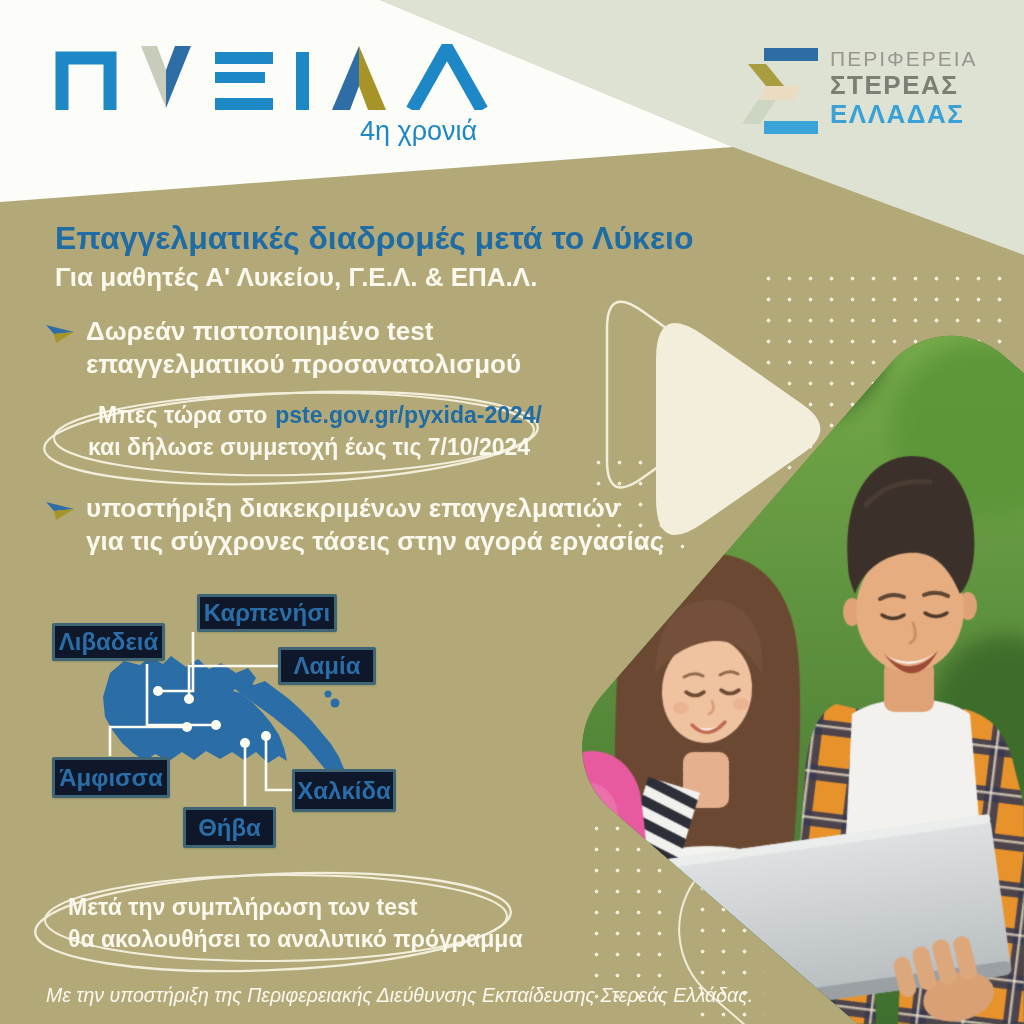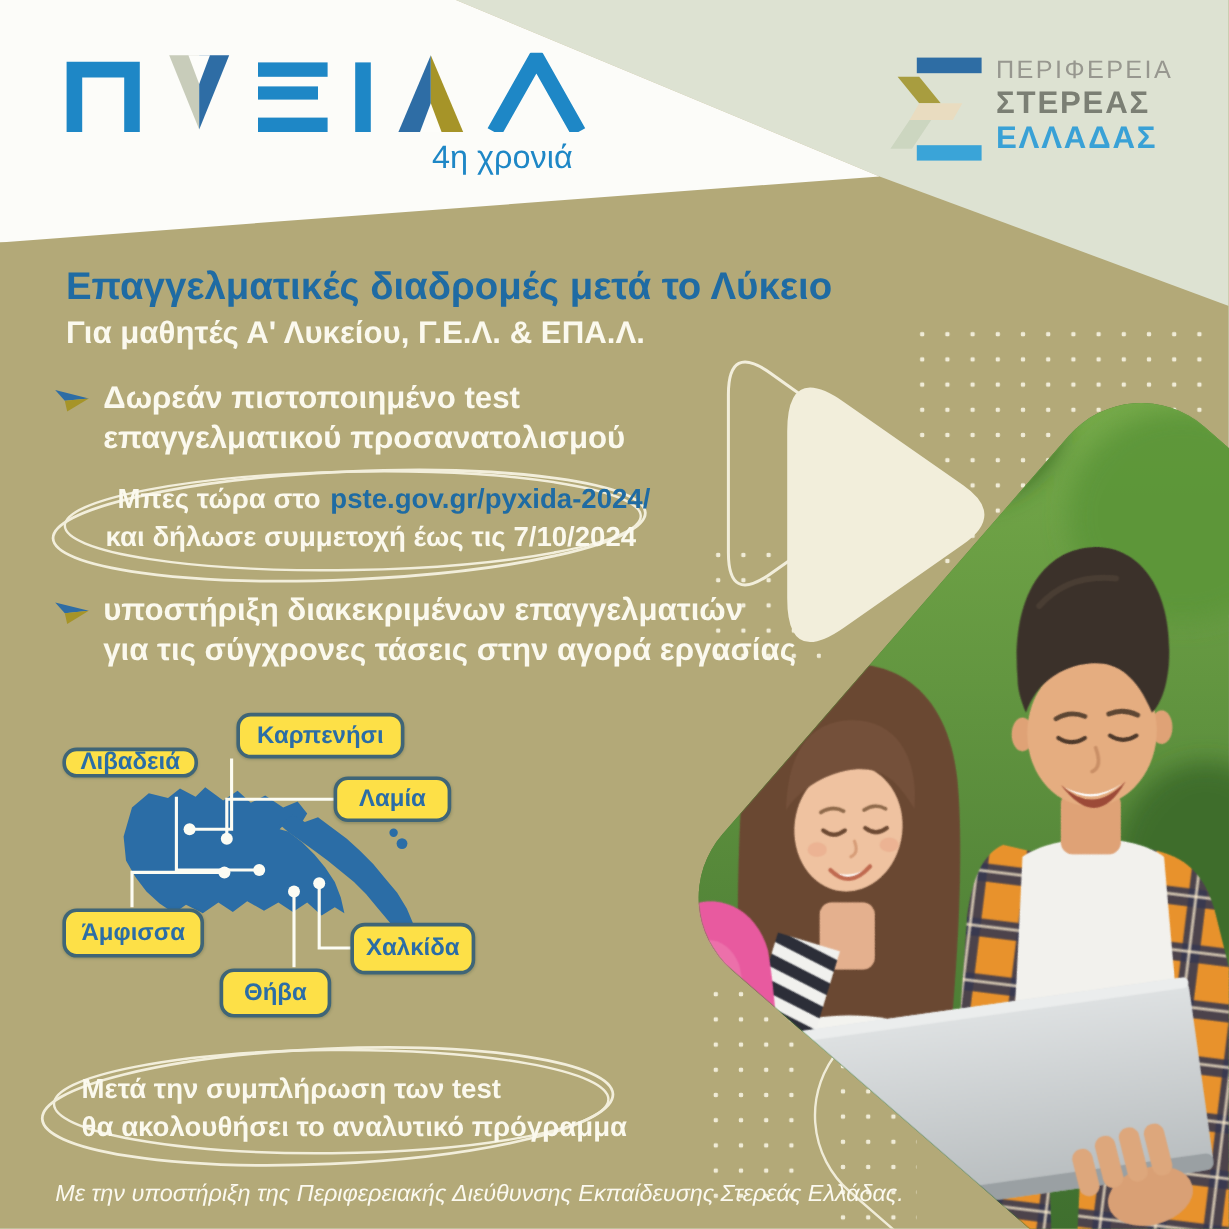--- a/index.html
+++ b/index.html
@@ -21,22 +21,22 @@
   .photo-inner { position:absolute; left:0; top:0; width:1024px; height:1024px;
     transform:rotate(-41deg) translate(-943px,-303px); transform-origin:0 0; }
   .content { z-index:5; }
   .title { left:55px; top:220px; font-size:32px; font-weight:bold; color:#1f6ba3; z-index:5; }
   .subtitle { left:55px; top:262px; font-size:26px; font-weight:bold; color:#fbf9ee; z-index:5; }
   .bullet { display:flex; align-items:flex-start; z-index:5; }
   .bullet-text { margin-left:10px; font-size:26px; font-weight:bold; color:#fbf9ee; line-height:33px; }
   .callout { z-index:5; }
   .callout .txt { position:absolute; font-size:23px; font-weight:bold; color:#fbf9ee; white-space:nowrap; }
   .url { color:#1f6ba3; margin-left:8px; }
-  .pill { position:absolute; background:#fde047; border:3px solid #3f6577; border-radius:12px;
-    color:#2b6da6; font-weight:bold; font-size:20px; display:flex; align-items:center;
+  .pill { position:absolute; background:#0f172a; border:3px solid #3f6577; border-radius:2px;
+    color:#2b6da6; font-weight:bold; font-size:24px; display:flex; align-items:center;
     justify-content:center; z-index:5; box-shadow:0 1px 2px rgba(60,80,60,.25); }
   .footer { left:46px; top:984px; font-size:19.5px; font-style:italic; color:#fbf9ef; z-index:5; }
   .brand-year { left:360px; top:116px; width:146px; font-size:27px;
     font-weight:normal; color:#1e87c6; z-index:5; }
   .region-text { left:830px; top:46px; z-index:5; }
   .region-text .l1 { font-size:21px; letter-spacing:2px; color:#97978f; line-height:25px; }
   .region-text .l2 { font-size:26px; font-weight:bold; letter-spacing:1.5px; color:#7b7f74; line-height:29px; }
   .region-text .l3 { font-size:26px; font-weight:bold; letter-spacing:1.5px; color:#39a1d6; line-height:29px; }
 </style>
 </head>
@@ -235,21 +235,21 @@
       <polygon points="2,4 30,11 10,13" fill="#2e6da5"></polygon>
       <polygon points="10,13 30,11 12,22" fill="#a69428"></polygon>
     </svg>
     <div class="bullet-text">
       <div>υποστήριξη διακεκριμένων επαγγελματιών</div>
       <div>για τις σύγχρονες τάσεις στην αγορά εργασίας</div>
     </div>
   </div>
 
   <div class="pill" style="left:197px;top:594px;width:140px;height:38px;">Καρπενήσι</div>
-  <div class="pill" style="left:52px;top:623px;width:113px;height:25px;">Λιβαδειά</div>
+  <div class="pill" style="left:52px;top:623px;width:113px;height:38px;">Λιβαδειά</div>
   <div class="pill" style="left:278px;top:647px;width:98px;height:38px;">Λαμία</div>
   <div class="pill" style="left:52px;top:757px;width:118px;height:41px;">Άμφισσα</div>
   <div class="pill" style="left:292px;top:769px;width:104px;height:43px;">Χαλκίδα</div>
   <div class="pill" style="left:183px;top:807px;width:93px;height:41px;">Θήβα</div>
 
   <div class="abs callout" style="left:28px;top:868px;width:505px;height:108px;">
     <svg width="505" height="108" viewBox="0 0 505 108" style="position:absolute;left:0;top:0;">
       <ellipse cx="245" cy="54" rx="238" ry="48" fill="none" stroke="#f2eedb" stroke-width="2.3" transform="rotate(-2.5 245 54)"></ellipse>
       <ellipse cx="248" cy="50" rx="231" ry="43" fill="none" stroke="#f2eedb" stroke-width="2" transform="rotate(-0.5 248 50)"></ellipse>
     </svg>

